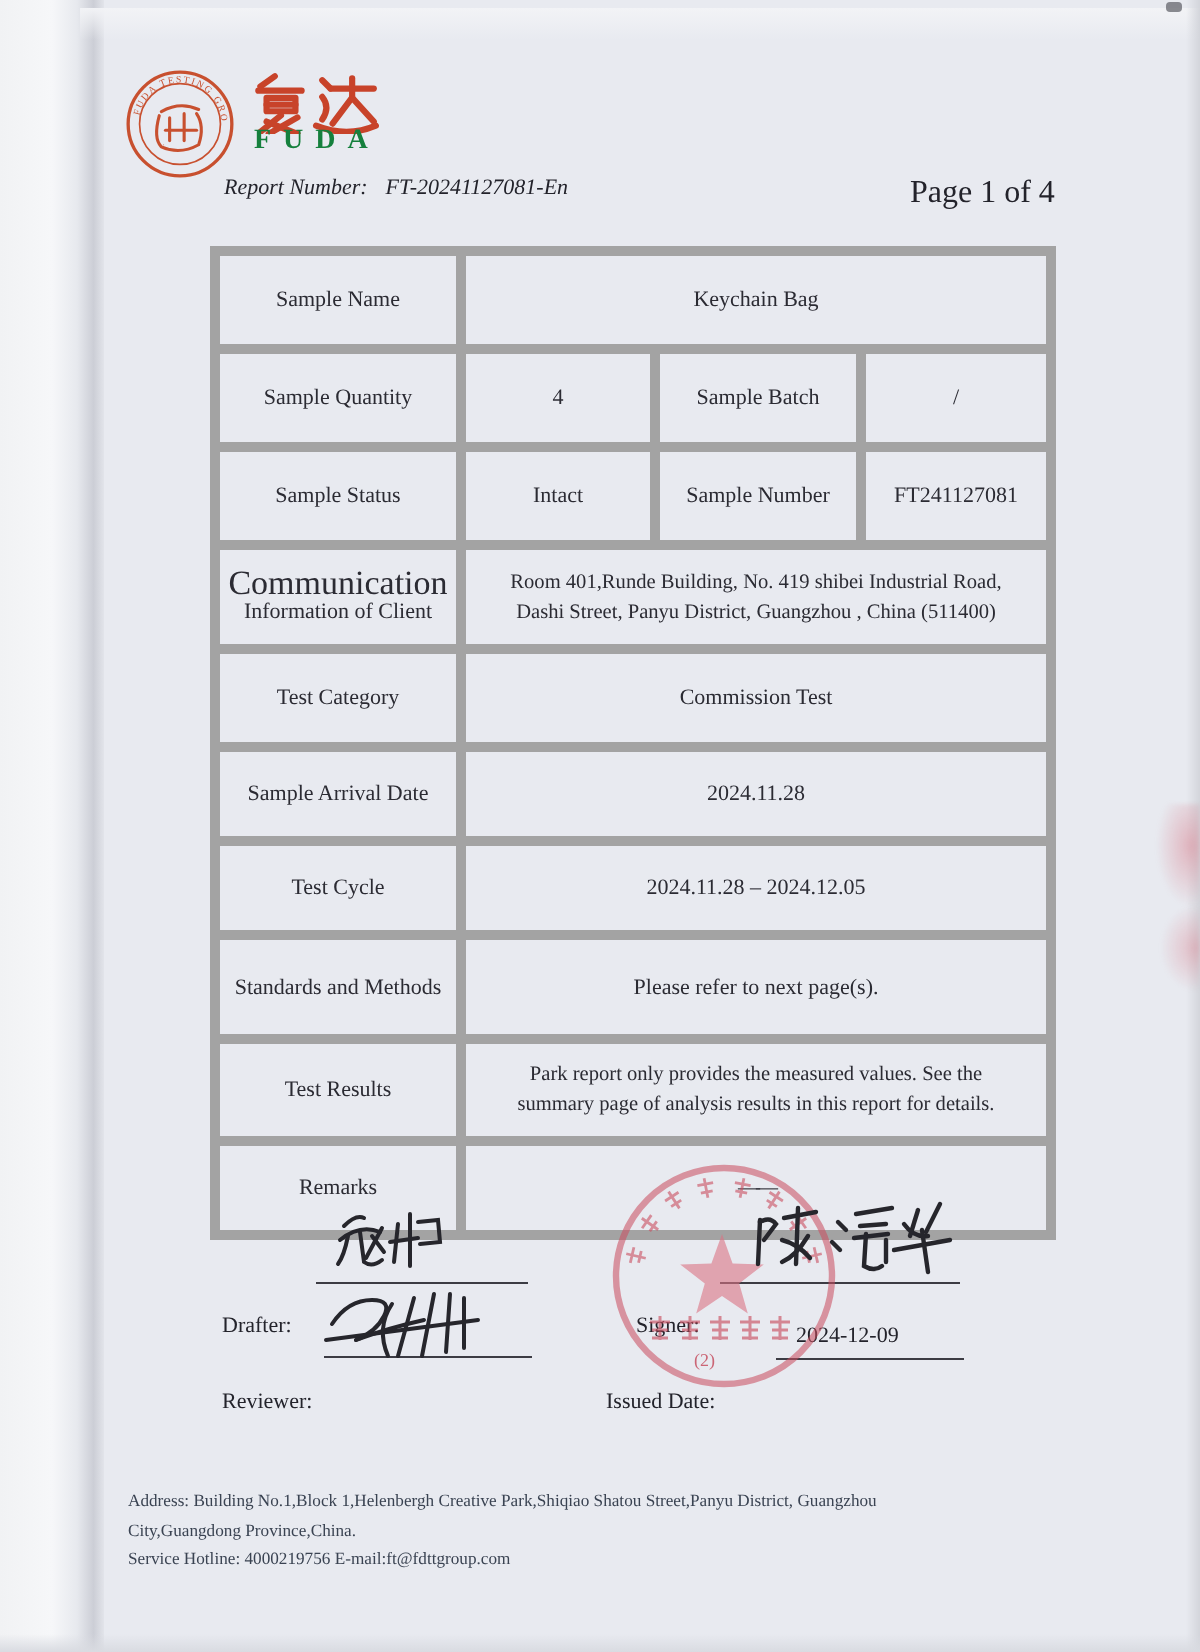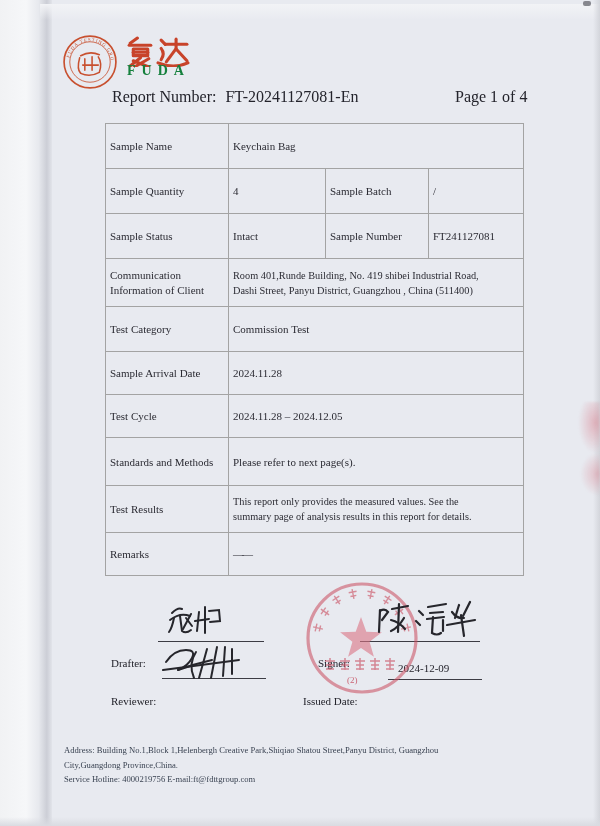--- a/index.html
+++ b/index.html
@@ -20,27 +20,27 @@
   .red-smudge{position:absolute;pointer-events:none;filter:blur(1px);}
   .smudge1{left:578px;top:402px;width:22px;height:52px;
         background:radial-gradient(ellipse at 80% 40%,rgba(214,110,125,.45),rgba(214,110,125,0) 70%);}
   .smudge2{left:580px;top:452px;width:20px;height:44px;
         background:radial-gradient(ellipse at 90% 50%,rgba(214,110,125,.38),rgba(214,110,125,0) 70%);}
   
   .seal-logo{position:absolute;left:62px;top:34px;}
   .brand-glyphs{position:absolute;left:124px;top:36px;}
   .brand-latin{position:absolute;left:127px;top:63px;font-size:14px;font-weight:bold;
         letter-spacing:6px;color:#15803d;}
-  .report-line{position:absolute;left:112px;top:88px;font-size:16px;color:#23232b;}
+  .report-line{position:absolute;left:112px;top:88px;font-size:11px;color:#23232b;font-style:italic;}
   .report-number-value{margin-left:9px;}
   .page-indicator{position:absolute;left:455px;top:88px;font-size:16px;color:#23232b;text-align:center;}
   
   .report-table{position:absolute;left:105px;top:123px;border-collapse:collapse;table-layout:fixed;
         width:418px;font-size:11px;color:#2b2b33;}
-  .report-table td{border:1px solid #a3a3a3;text-align:left;vertical-align:middle;
+  .report-table td{border:5px solid #a3a3a3;text-align:center;vertical-align:middle;
         padding:2px 4px;overflow:hidden;}
   .vline{display:block;white-space:nowrap;font-size:10.3px;line-height:15px;}
   tr.h42 td{height:40px;} tr.h45 td{height:43px;} tr.h40 td{height:38px;} tr.h44 td{height:42px;}
   
   .sig-label{position:absolute;font-size:11px;color:#23232b;margin-top:32px;}
   .sig-line{position:absolute;height:1px;background:#3c3c44;}
   .issued-date-value{position:absolute;left:398px;top:662px;font-size:11px;color:#23232b;}
   .ink-layer{position:absolute;left:0;top:0;pointer-events:none;}
   .stamp-number{position:absolute;left:347px;top:675px;font-size:9px;color:rgba(198,78,95,.85);}
   
@@ -129,21 +129,21 @@
       <td>/</td>
     </tr>
     <tr class="h42">
       <td>Sample Status</td>
       <td>Intact</td>
       <td>Sample Number</td>
       <td>FT241127081</td>
     </tr>
     <tr class="h45">
       <td>
-        <span class="vline" style="font-size:11px">Communication</span>
+        <span class="vline" style="font-size:17px">Communication</span>
         <span class="vline" style="font-size:11px">Information of Client</span>
       </td>
       <td colspan="3">
         <span class="vline">Room 401,Runde Building, No. 419 shibei Industrial Road,</span>
         <span class="vline">Dashi Street, Panyu District, Guangzhou , China (511400)</span>
       </td>
     </tr>
     <tr class="h42">
       <td>Test Category</td>
       <td colspan="3">Commission Test</td>
@@ -156,21 +156,21 @@
       <td>Test Cycle</td>
       <td colspan="3">2024.11.28 – 2024.12.05</td>
     </tr>
     <tr class="h45">
       <td>Standards and Methods</td>
       <td colspan="3">Please refer to next page(s).</td>
     </tr>
     <tr class="h44">
       <td>Test Results</td>
       <td colspan="3">
-        <span class="vline">This report only provides the measured values. See the</span>
+        <span class="vline">Park report only provides the measured values. See the</span>
         <span class="vline">summary page of analysis results in this report for details.</span>
       </td>
     </tr>
     <tr class="h40">
       <td>Remarks</td>
       <td colspan="3" style="letter-spacing:-2px">——</td>
     </tr>
   </tbody>
     </table>
 

